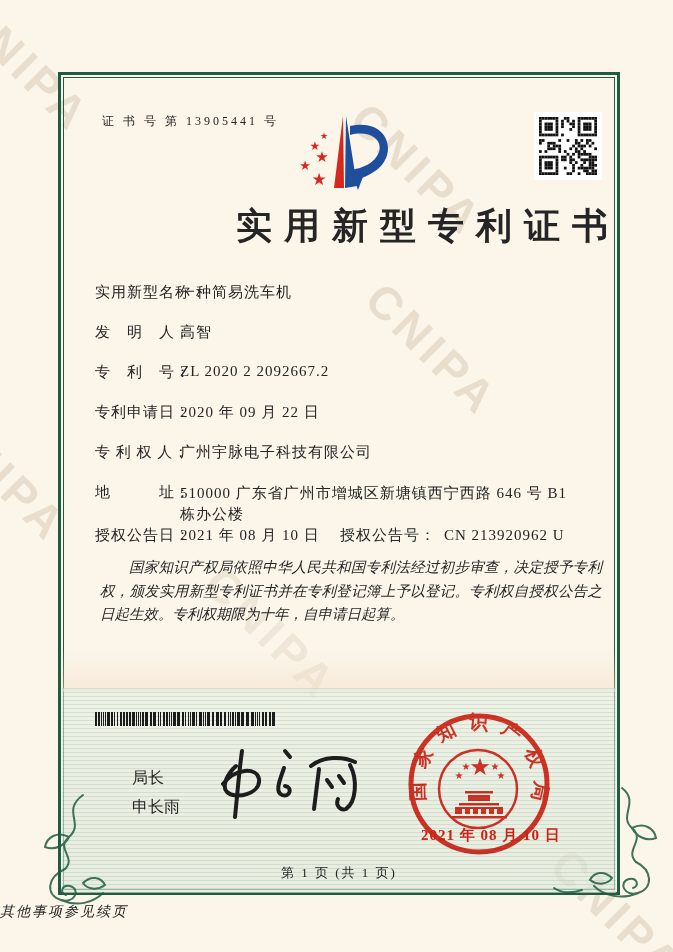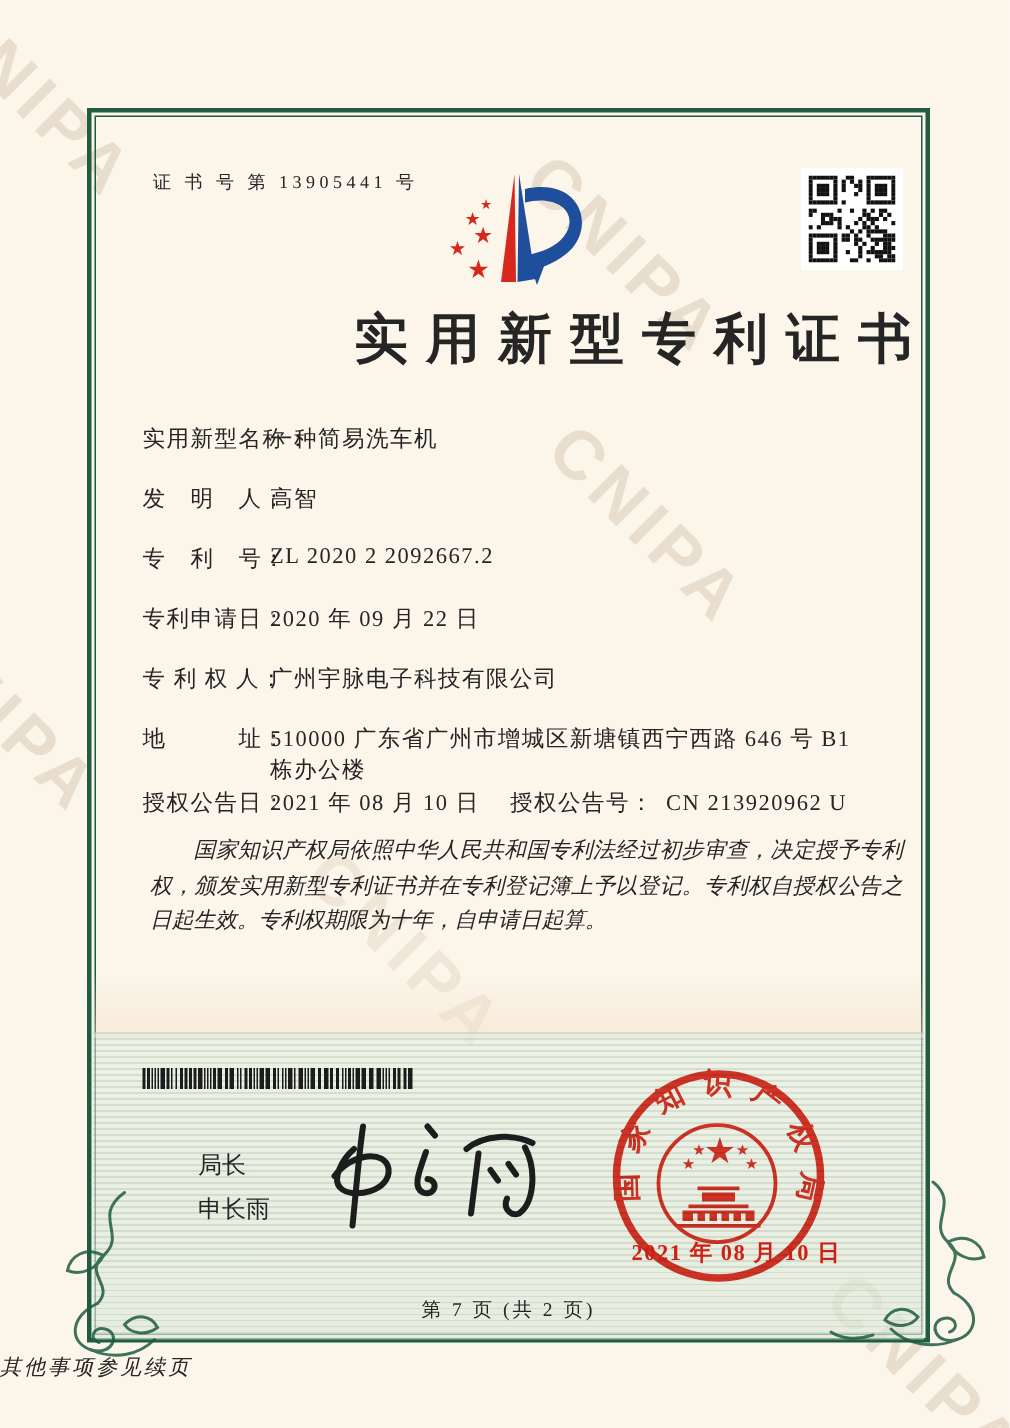--- a/index.html
+++ b/index.html
@@ -469,16 +469,16 @@
     <g fill="none" stroke="var(--border-green,#1f5c41)" stroke-width="2" stroke-linecap="round" opacity="0.85">
       <path d="M 70,2 C 88,16 66,30 80,42 C 94,54 72,64 84,76"></path>
       <path d="M 84,76 C 100,84 102,102 86,107 C 72,111 66,96 77,93 C 85,91 88,100 81,102"></path>
       <path d="M 80,42 C 92,36 102,42 104,52 C 94,56 84,50 80,42 Z"></path>
       <path d="M 86,107 C 70,114 52,110 42,100"></path>
       <path d="M 60,92 C 52,84 42,86 38,94 C 46,100 56,98 60,92 Z"></path>
       <path d="M 30,104 C 18,108 8,106 2,102"></path>
     </g>
   </svg>
 
-  <div class="abs page-num">第 7 页 (共 2 页)</div>
+  <div class="abs page-num">第 1 页 (共 1 页)</div>
   <div class="abs bottom-note">其他事项参见续页</div>
 
 </div>
 
 </body></html>

